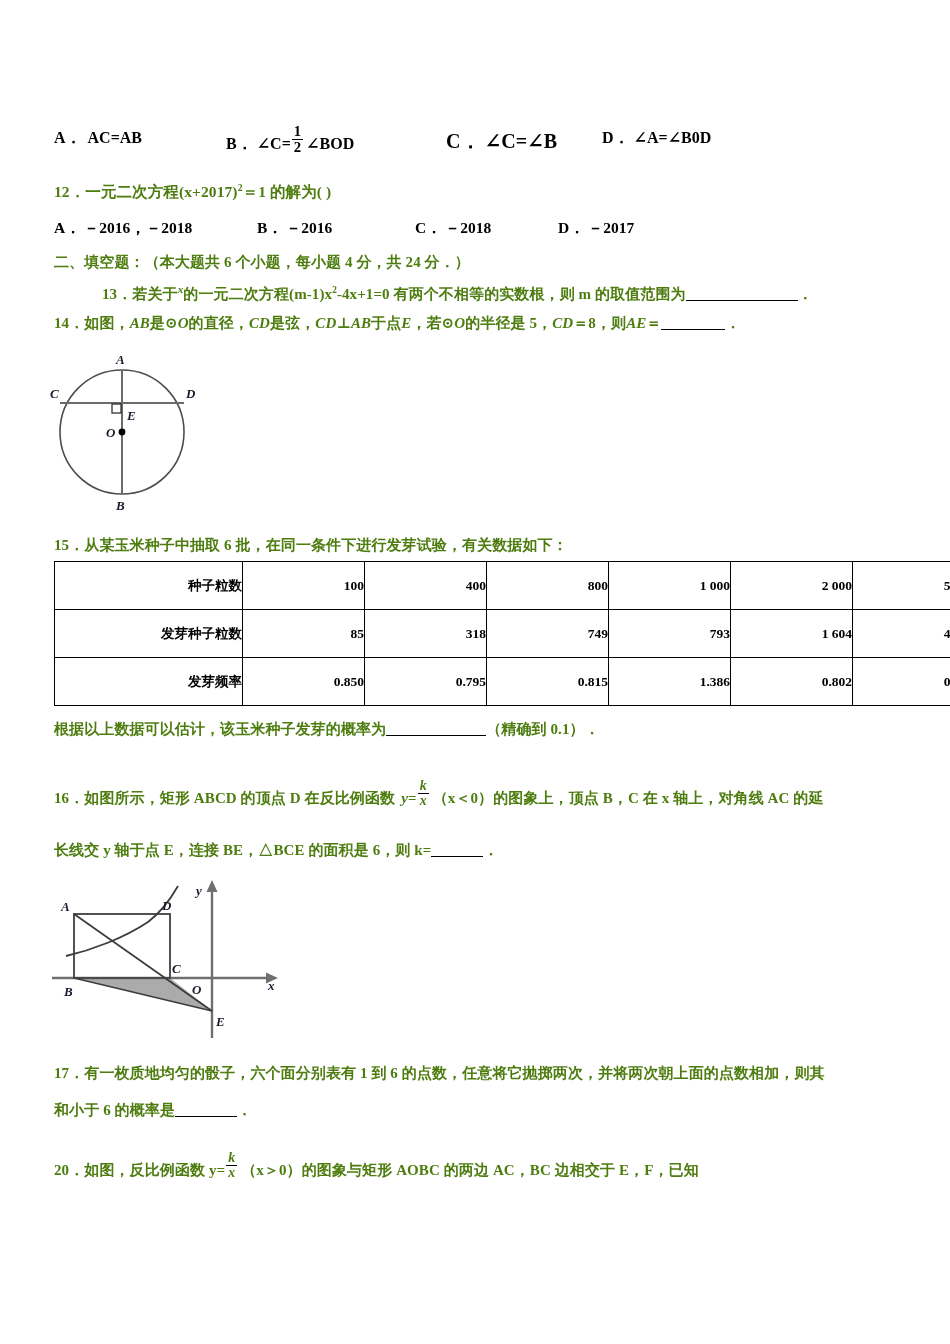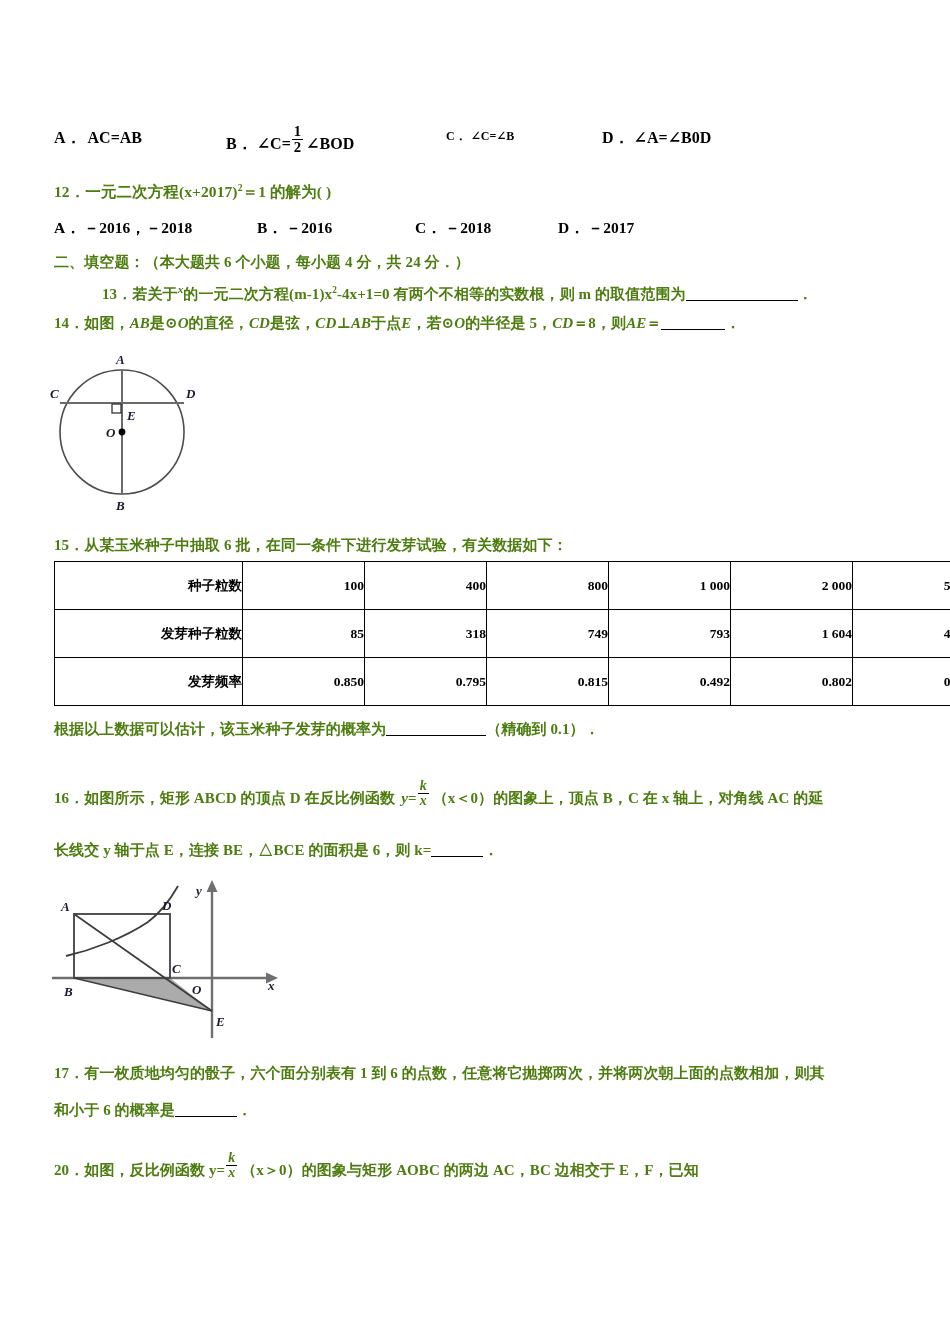--- a/index.html
+++ b/index.html
@@ -107,21 +107,21 @@
   <div class="abs" style="left:42px; top:118px; width:880px; height:34px;">
 
     <span class="opt" style="left:0px; top:10px; font-size:16px;">
       <span>A．</span><span style="display:inline-block;width:6px;"></span><span>AC=AB</span>
     </span>
 
     <span class="opt" style="left:172px; top:10px; font-size:16px;">
       <span>B．</span><span style="display:inline-block;width:4px;"></span><span>∠C=</span><span class="frac plain"><span class="num">1</span><span class="den">2</span></span><span style="display:inline-block;width:2px;"></span><span>∠BOD</span>
     </span>
 
-    <span class="opt" style="left:392px; top:10px; font-size:12px;">
+    <span class="opt" style="left:392px; top:10px; font-size:20px;">
       <span>C．</span><span style="display:inline-block;width:4px;"></span><span>∠C=∠B</span>
     </span>
 
     <span class="opt" style="left:548px; top:10px; font-size:16px;">
       <span>D．</span><span style="display:inline-block;width:4px;"></span><span>∠A=∠B0D</span>
     </span>
   </div>
 
   <div class="abs qline" style="left:42px; top:181px;">
     <span>12．</span><span>一元二次方程(x+2017)</span><sup class="exp">2</sup><span>＝1 的解为(    )</span>
@@ -196,21 +196,21 @@
         <td class="col-d">749</td>
         <td class="col-d">793</td>
         <td class="col-d">1 604</td>
         <td class="col-d">4 005</td>
       </tr>
       <tr>
         <td class="col-head">发芽频率</td>
         <td class="col-d">0.850</td>
         <td class="col-d">0.795</td>
         <td class="col-d">0.815</td>
-        <td class="col-d">0.492</td>
+        <td class="col-d">1.386</td>
         <td class="col-d">0.802</td>
         <td class="col-d">0.801</td>
       </tr>
     </tbody>
   </table>
 
   <div class="abs qline" style="left:42px; top:719px; font-size:15px;">
     <span>根据以上数据可以估计，该玉米种子发芽的概率为</span><span class="blank-l" style="width:100px;"></span><span>（精确到 0.1）．</span>
   </div>
 

